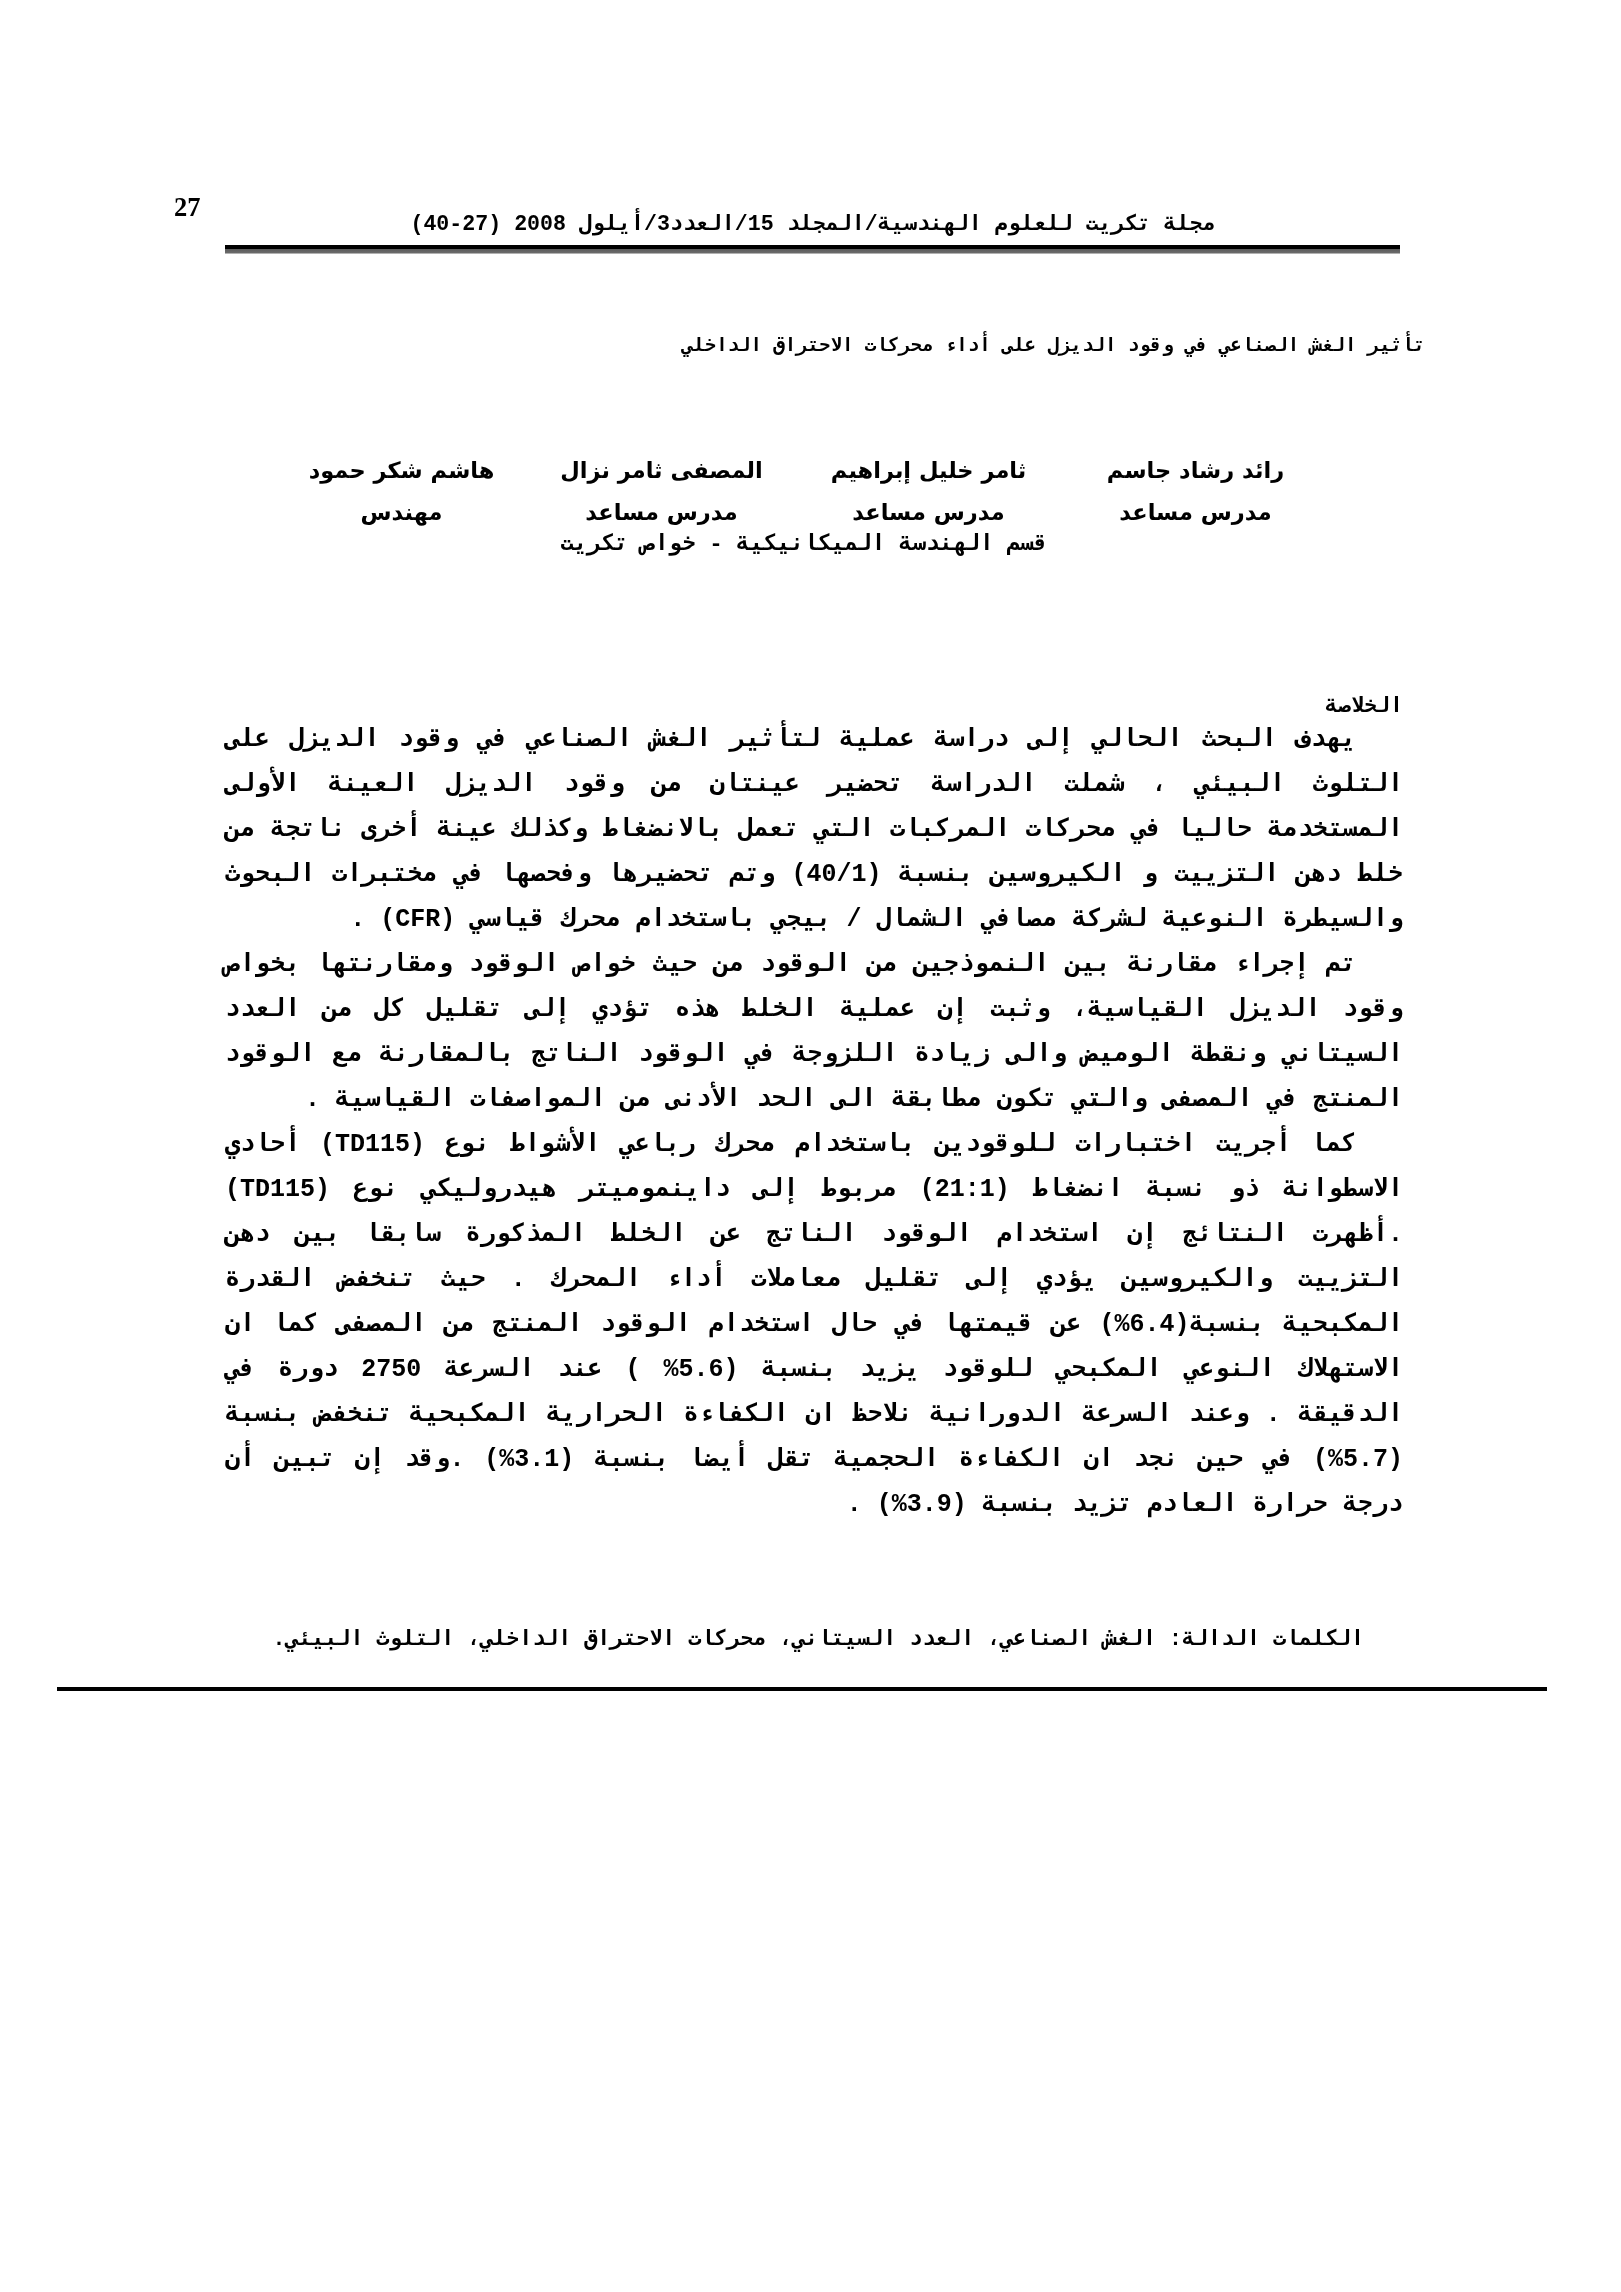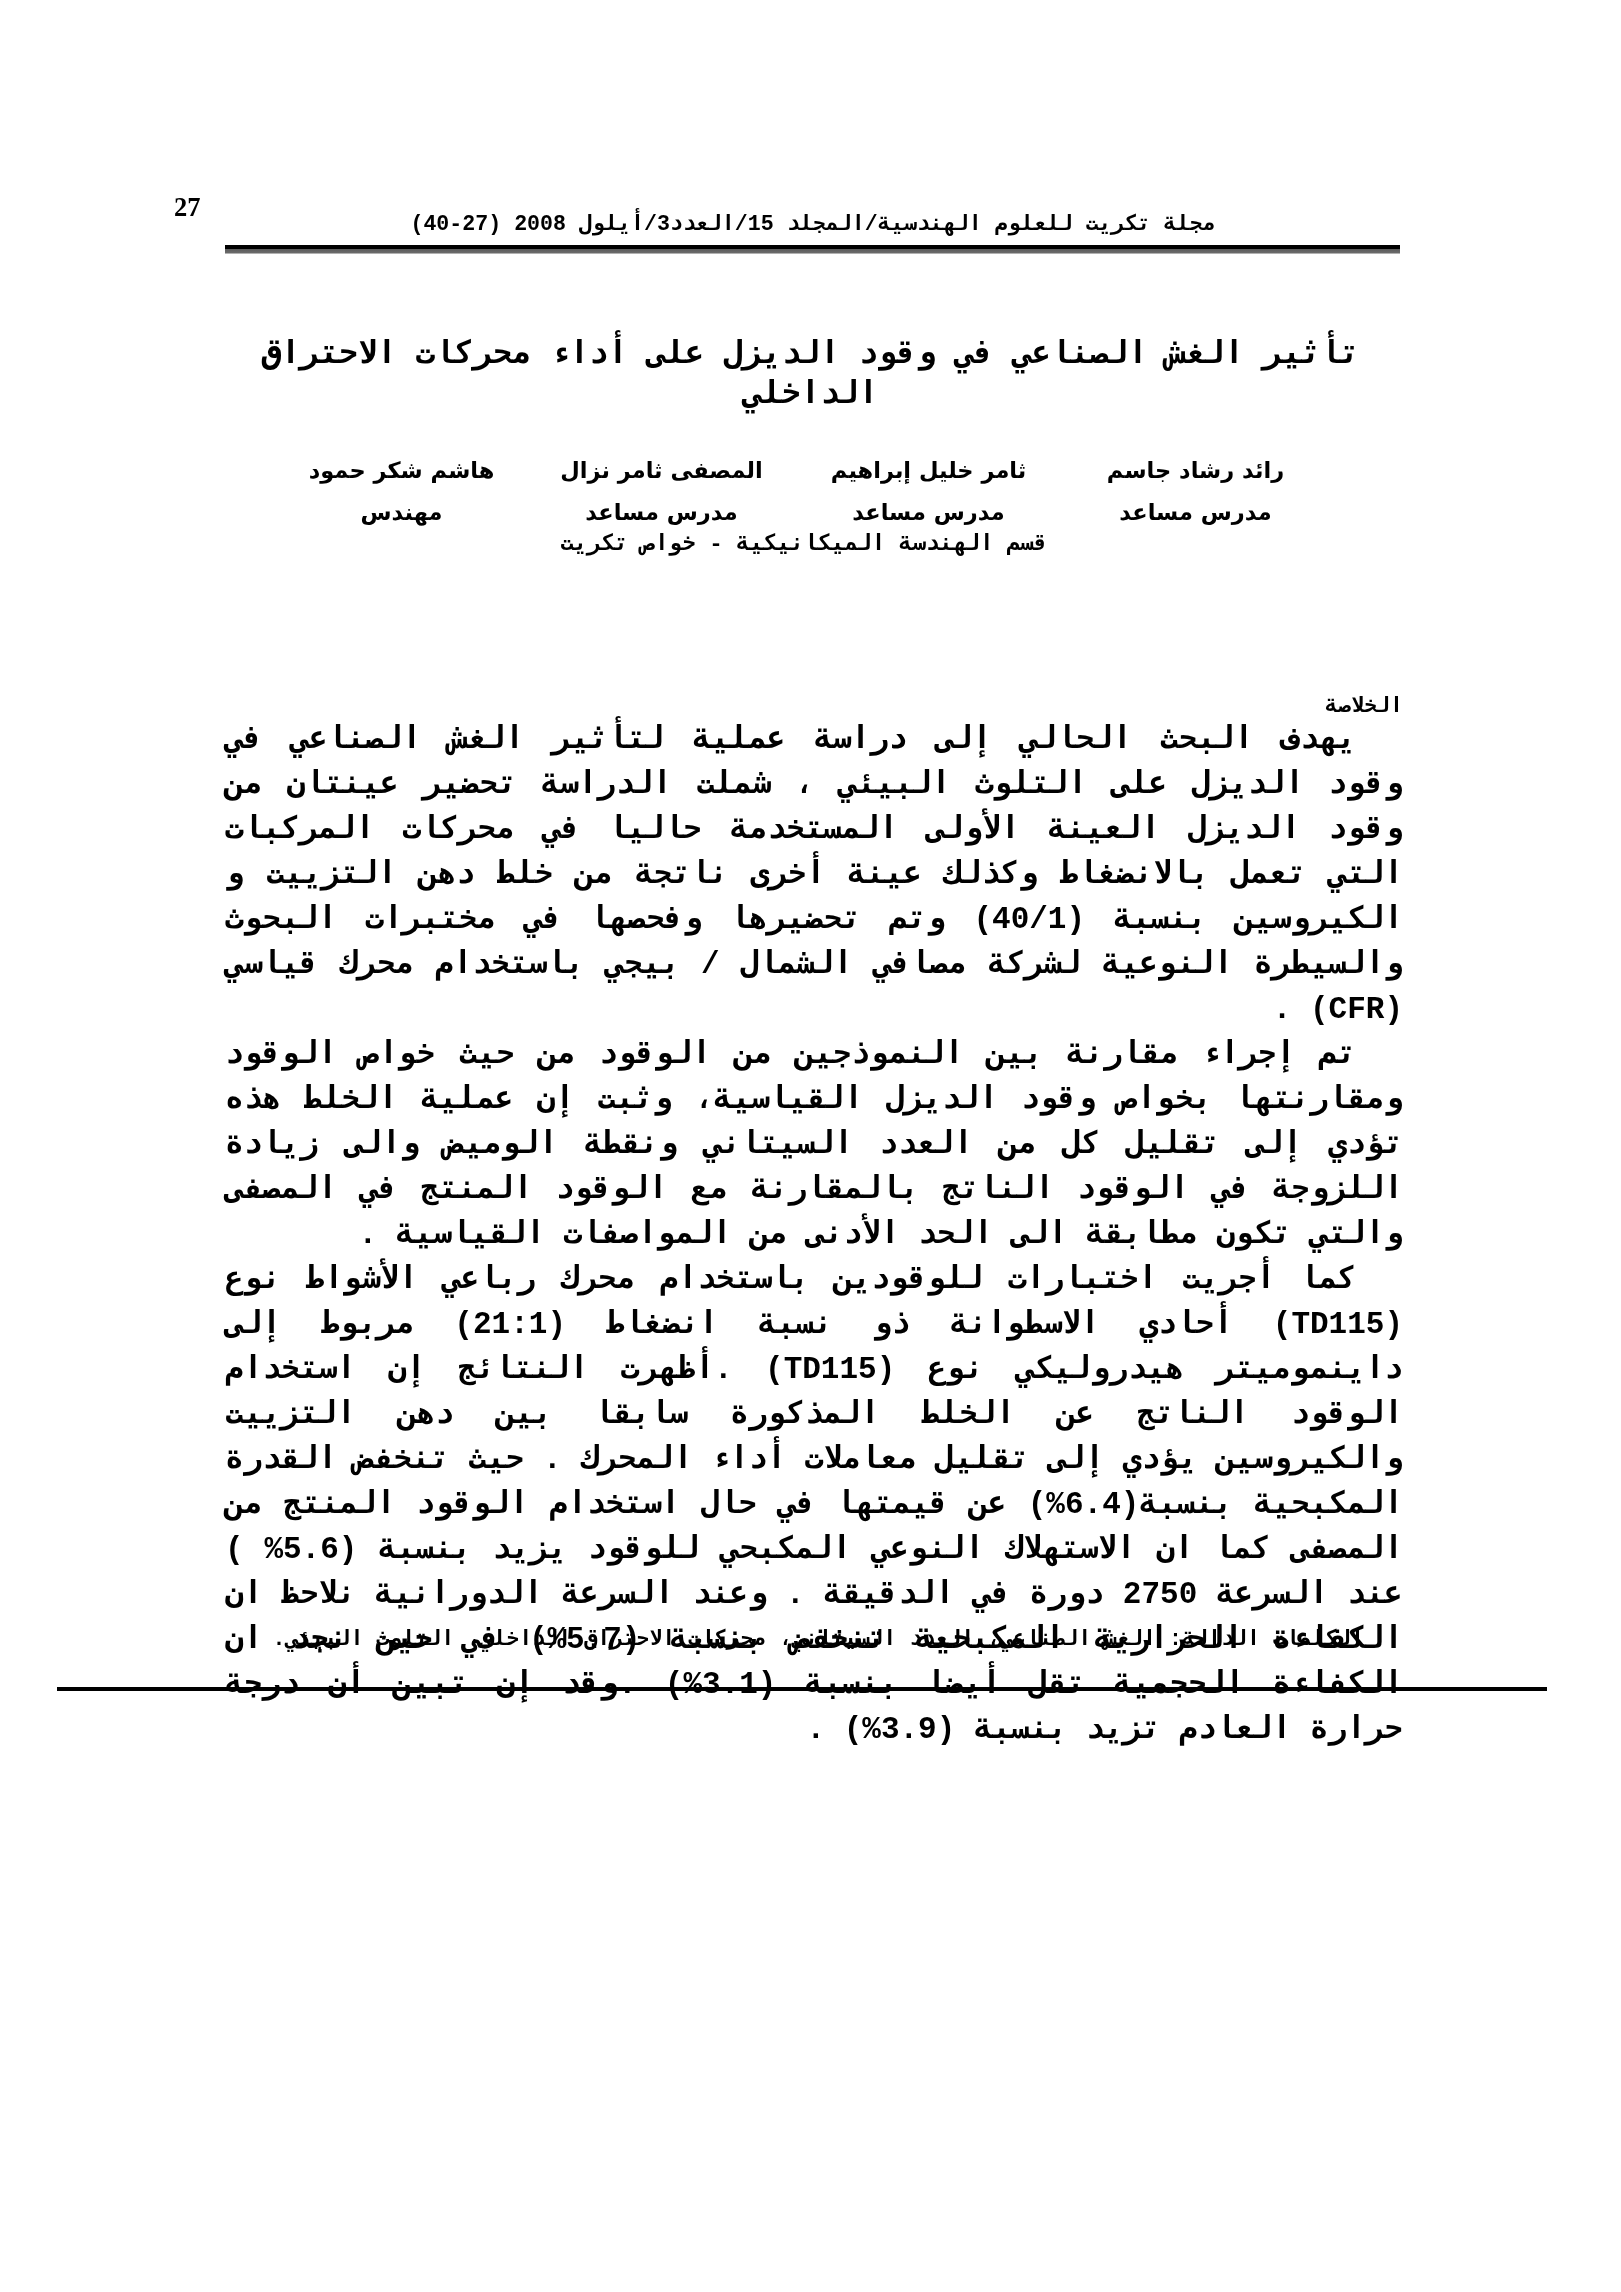--- a/index.html
+++ b/index.html
@@ -16,37 +16,37 @@
   }
   #running-head {
     left: 225px; width: 1176px; top: 210px; text-align: center;
     font-weight: bold; font-size: 21.6px; direction: rtl;
   }
   #header-rule {
     left: 225px; width: 1175px; top: 245px; height: 8.8px;
     background: linear-gradient(#000 0, #000 3.9px, #5a5a5a 3.9px, #6a6a6a 7.8px, #cfcfcf 8.8px);
   }
   #title {
-    left: 196px; width: 1229px; top: 333px; text-align: center;
-    font-weight: bold; font-size: 32px;
+    left: 196px; width: 1229px; top: 333px; text-align: right;
+    font-weight: bold; font-size: 19px;
   }
   .author-col {
     position: absolute; top: 449px; text-align: center; width: 255px;
     font-weight: bold; font-size: 22.5px; line-height: 42px;
   }
   #dept {
     left: 549px; width: 510px; top: 529px; text-align: center;
     font-weight: bold; font-size: 22.5px;
   }
   #abstract-heading {
     right: 218px; top: 676px; font-weight: bold; font-size: 21.6px; margin-top: 16px;
   }
   #abstract-body {
     left: 225px; width: 1178px; top: 717px;
-    font-weight: bold; font-size: 31px; line-height: 45px;
+    font-weight: bold; font-size: 25px; line-height: 45px;
     text-align: justify; text-align-last: right;
   }
   #abstract-body p { margin: 0; text-indent: 47px; }
   #keywords {
     right: 257px; top: 1625px; font-weight: bold; font-size: 21.6px;
   }
   #keywords .kw-label { text-decoration: none; }
   #bottom-rule {
     left: 57px; width: 1490px; top: 1687px; height: 3.9px; background: #000;
   }

